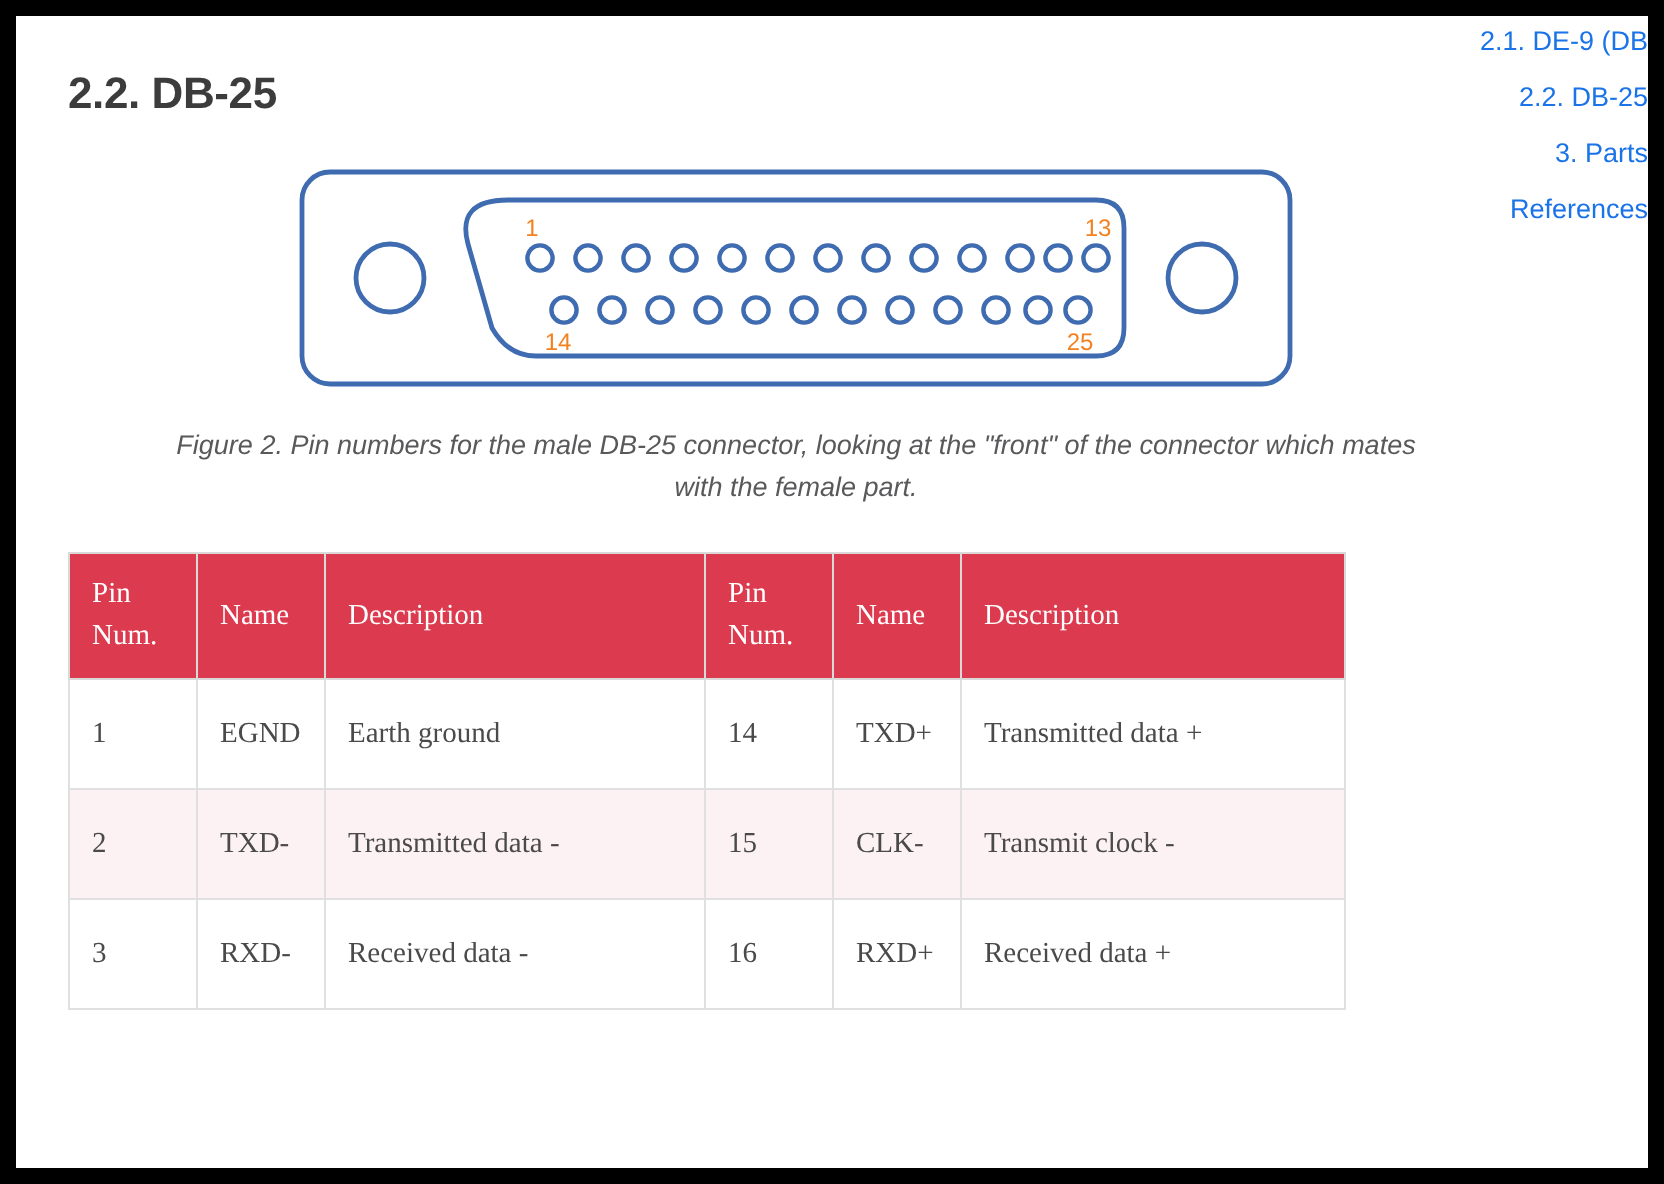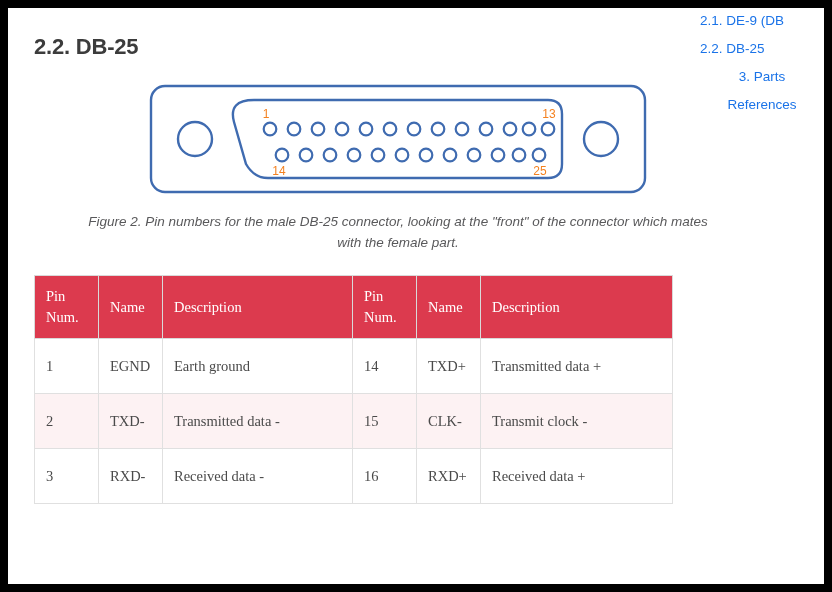--- a/index.html
+++ b/index.html
@@ -46,22 +46,22 @@
   .toc-link {
     display: block;
     color: #1a73e8;
     font-size: 13.5px;
     line-height: 14px;
     text-decoration: none;
     white-space: nowrap;
     margin-bottom: 14px;
     cursor: pointer;
   }
-  .toc-link.indent-1 { text-align: left; padding-right: 12px; }
-  .toc-link.indent-0 { text-align: center; }
+  .toc-link.indent-1 { text-align: right; padding-right: 0px; }
+  .toc-link.indent-0 { text-align: right; }
 
   
   #heading {
     margin: 0;
     padding-top: 26px;
     font-size: 22px;
     font-weight: bold;
     color: #3c3c3c;
     letter-spacing: -0.2px;
   }

